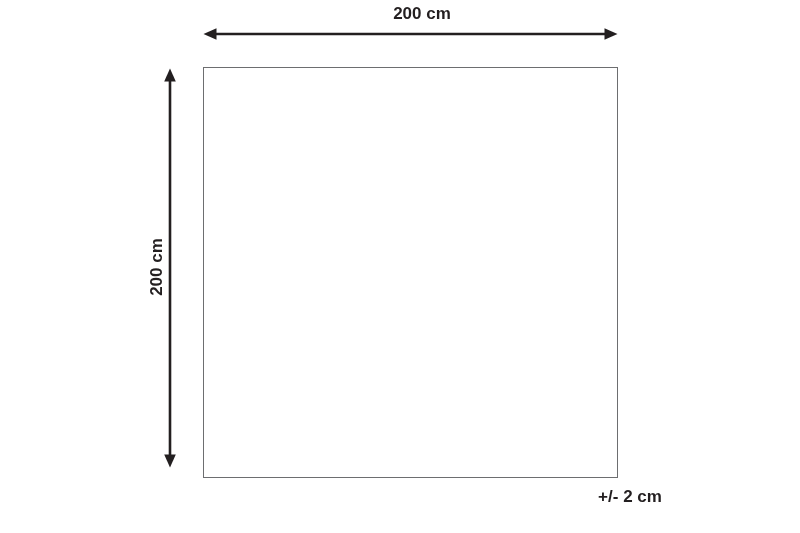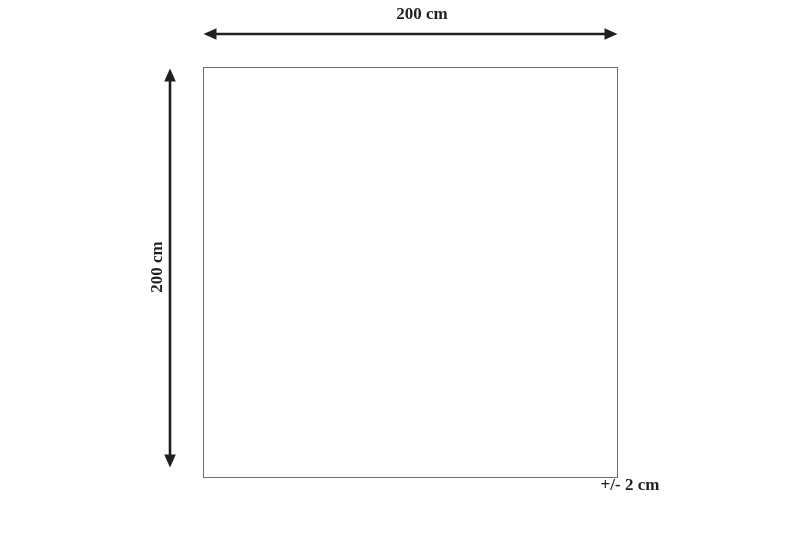--- a/index.html
+++ b/index.html
@@ -5,21 +5,21 @@
   html, body {
     margin: 0;
     padding: 0;
     background: #ffffff;
   }
   .stage {
     position: relative;
     width: 728px;
     height: 533px;
     background: #ffffff;
-    font-family: Liberation Serif, serif;
+    font-family: Liberation Sans, sans-serif;
     color: #231f20;
     overflow: hidden;
   }
   .outline-square {
     position: absolute;
     left: 203px;
     top: 67px;
     width: 415px;
     height: 411px;
     border: 1px solid #6d6e70;
@@ -56,21 +56,21 @@
     top: 22px;
     transform: translate(-50%, -100%);
   }
   .height-label {
     left: 156px;
     top: 267px;
     transform: translate(-50%, -50%) rotate(-90deg);
   }
   .tolerance-label {
     left: 630px;
-    top: 484px;
+    top: 496px;
     transform: translate(-50%, -50%);
   }
 </style>
 </head>
 <body>
 
 <div class="stage">
 
   <div class="outline-square"></div>
 

